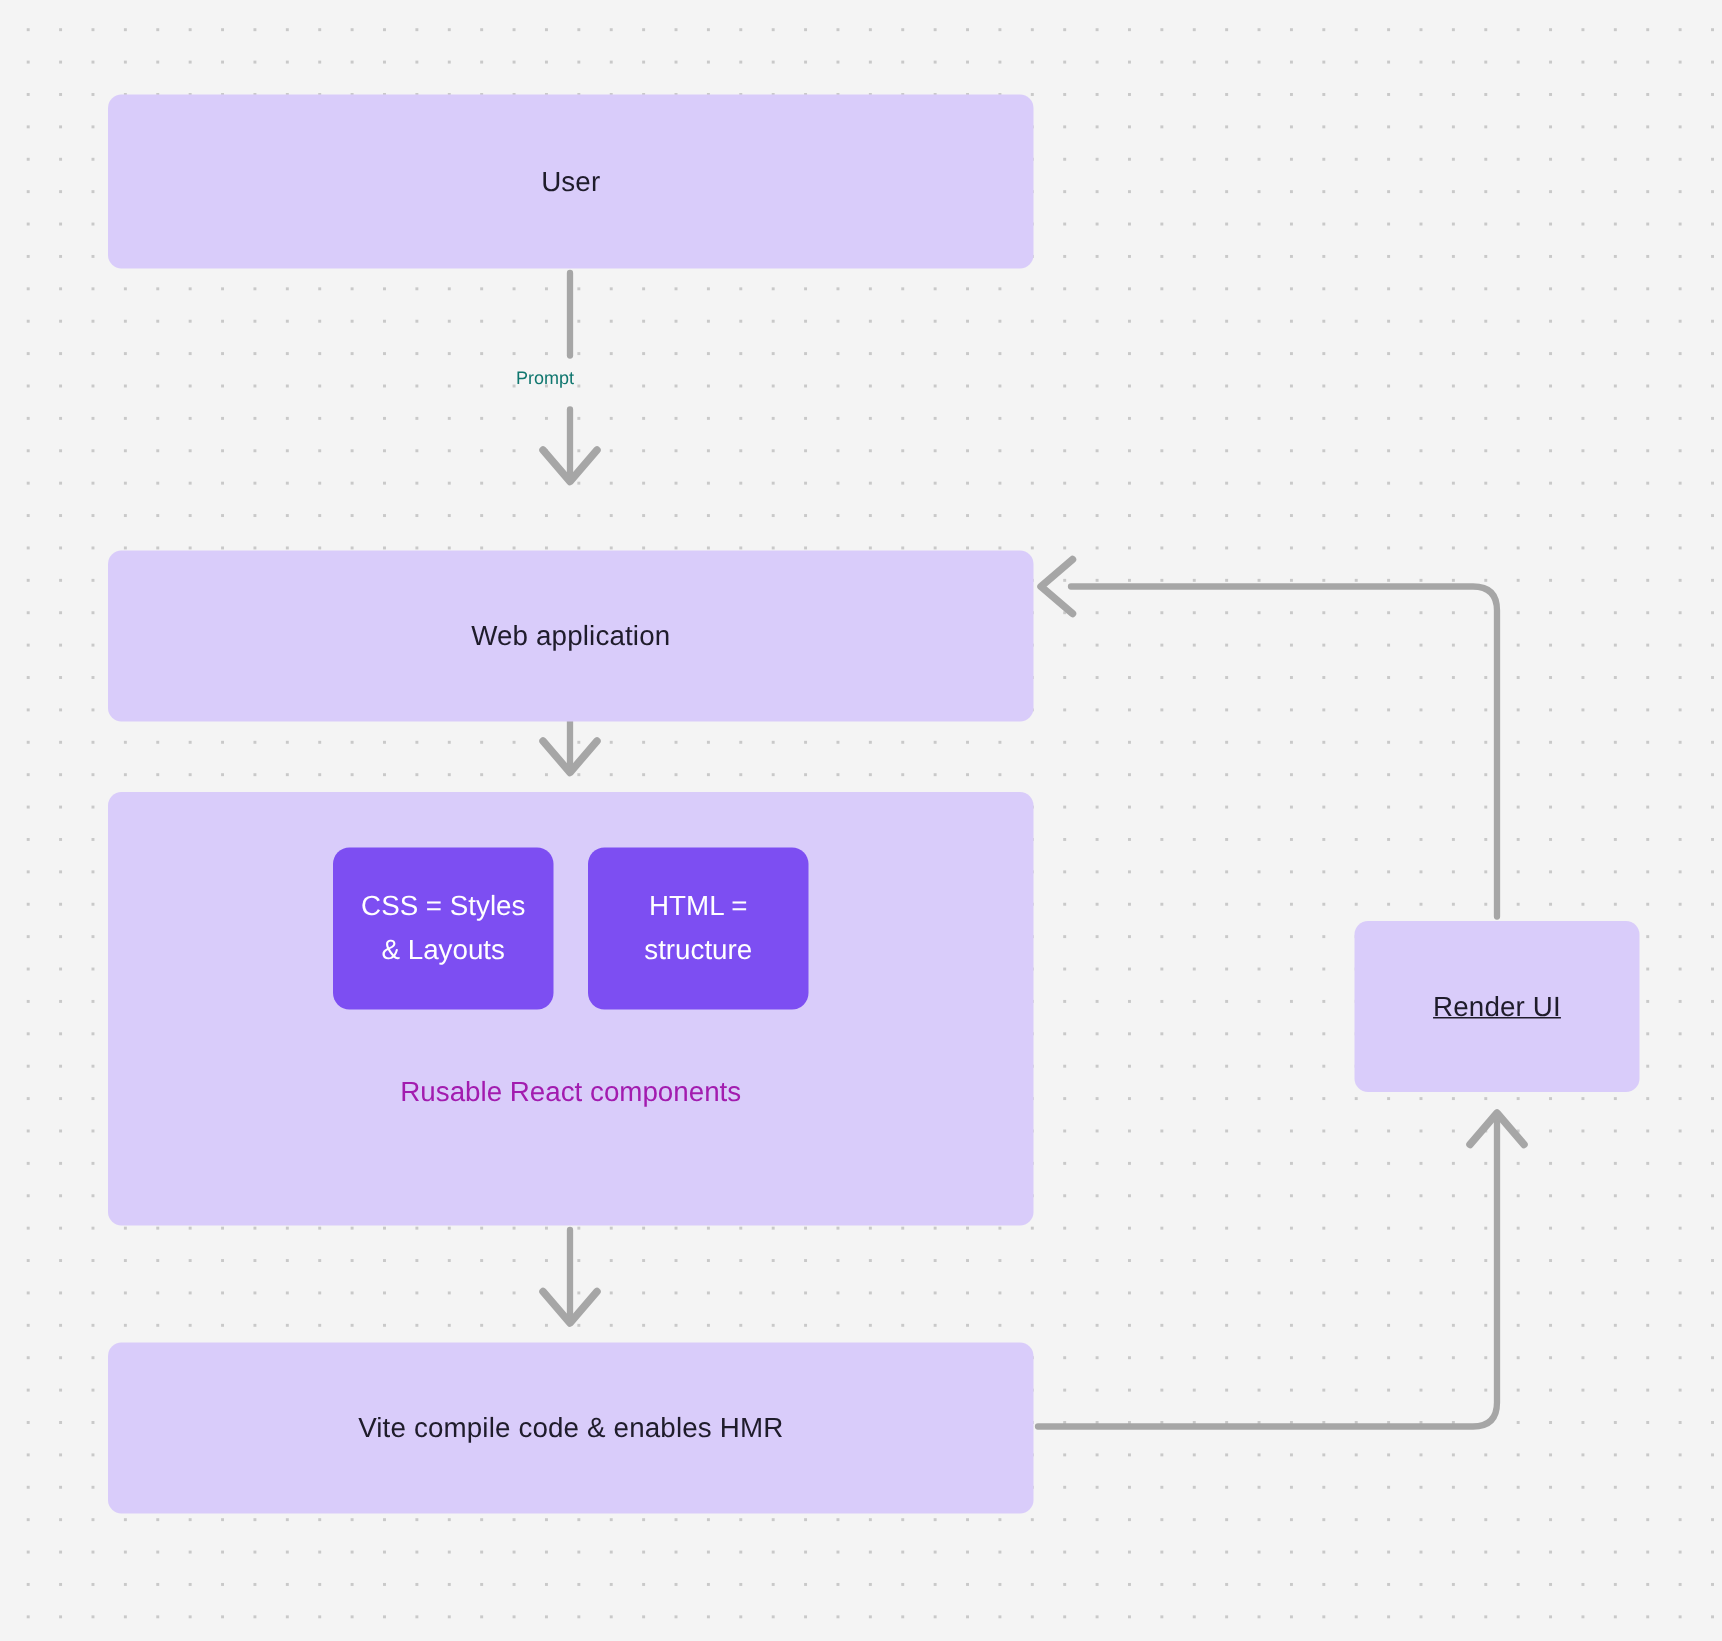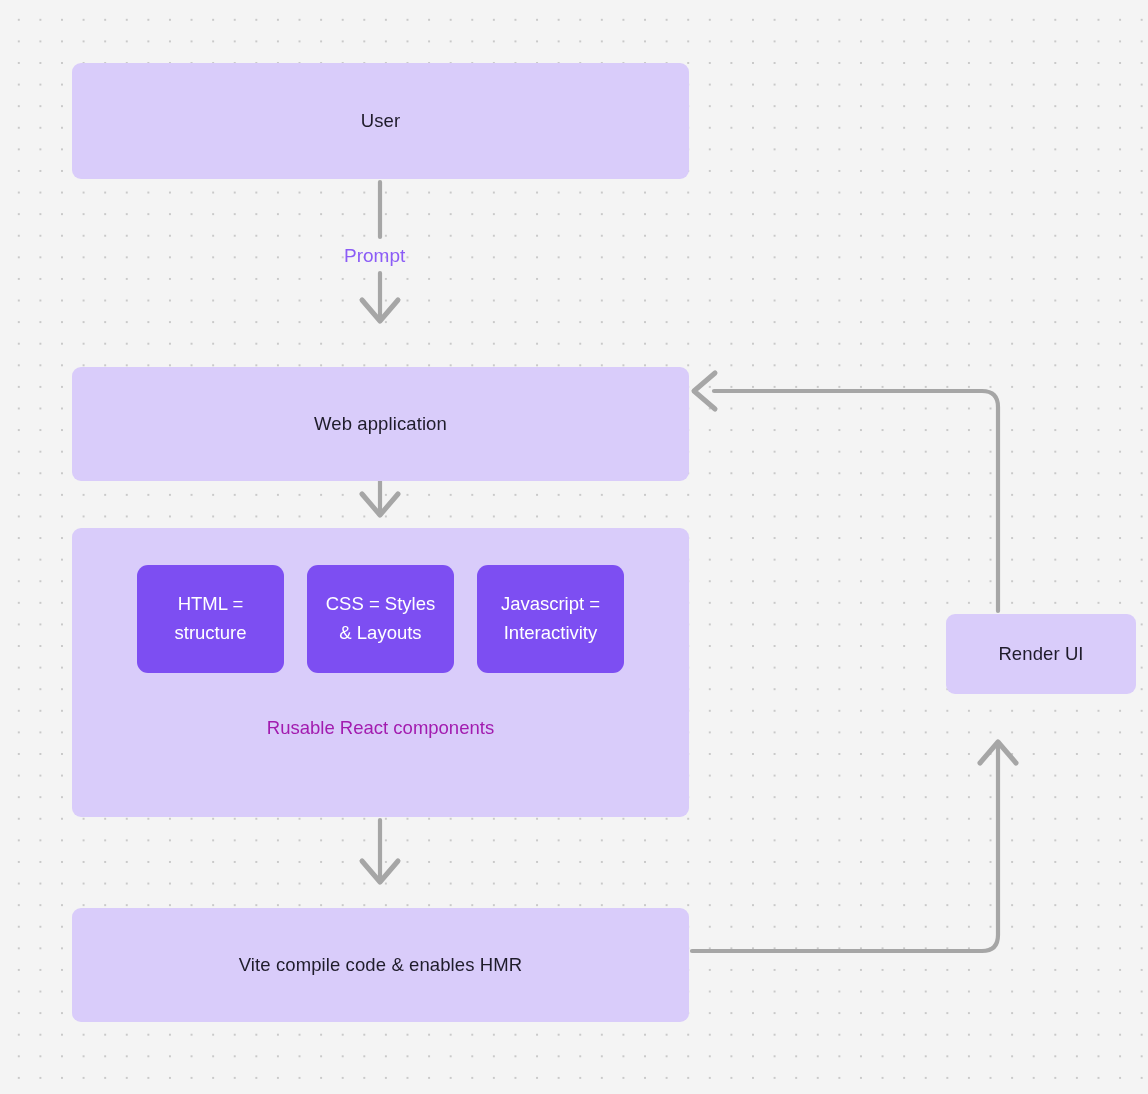--- a/index.html
+++ b/index.html
@@ -57,23 +57,23 @@
   
   #node-user      { left: 72px;  top: 63px;  width: 617px; height: 116px; justify-content: center; }
   
   #node-webapp    { left: 72px;  top: 335px; width: 617px; height: 114px; margin-top: 32px; }
   
   #node-components{
     left: 72px;  top: 528px; width: 617px; height: 289px;
     display: block;
   }
   
-  #node-vite      { left: 72px;  top: 895px; width: 617px; height: 114px; margin-top: 13px; }
+  #node-vite      { left: 72px;  top: 895px; width: 617px; height: 114px; }
   
-  #node-render    { left: 946px; top: 614px; width: 190px; height: 80px; }
+  #node-render    { left: 903px; top: 614px; width: 190px; height: 114px; text-decoration: underline; }
 
   #node-render .node-label { font-size: 18.5px; }
 
   
   .chips-row {
     position: absolute;
     left: 0;
     top: 37px;
     width: 617px;
     display: flex;
@@ -104,22 +104,22 @@
     top: 188px;
     width: 617px;
     text-align: center;
     font-size: 18.5px;
     color: #a21caf;
   }
 
   
   .edge-label {
     position: absolute;
-    font-size: 19px;
-    color: #8b5cf6;
+    font-size: 12px;
+    color: #0f766e;
     background: transparent;
     white-space: nowrap;
     text-align: right;
   }
 
   #label-prompt {
     left: 344px;
     top: 245px;
   }
 </style>
@@ -164,30 +164,27 @@
   <div class="edge-label" id="label-prompt">Prompt</div>
 
   <div class="node" id="node-webapp">
     <span class="node-label">Web application</span>
   </div>
 
   <div class="node" id="node-components">
     <div class="chips-row">
 
       <div class="chip">
-        <span class="chip-label"><span>HTML =</span><br><span>structure</span></span>
-      </div>
-
-      <div class="chip">
         <span class="chip-label"><span>CSS = Styles</span><br><span>&amp; Layouts</span></span>
       </div>
 
       <div class="chip">
-        <span class="chip-label"><span>Javascript =</span><br><span>Interactivity</span></span>
+        <span class="chip-label"><span>HTML =</span><br><span>structure</span></span>
       </div>
+
 
     </div>
     <div class="components-caption">Rusable React components</div>
   </div>
 
   <div class="node" id="node-vite">
     <span class="node-label">Vite compile code &amp; enables HMR</span>
   </div>
 
   <div class="node" id="node-render">

